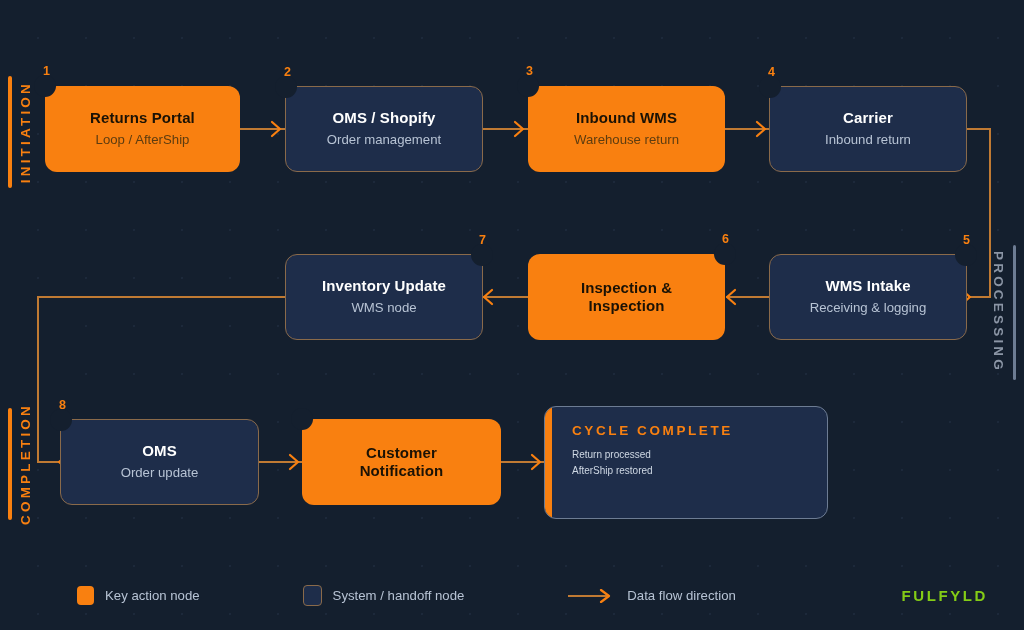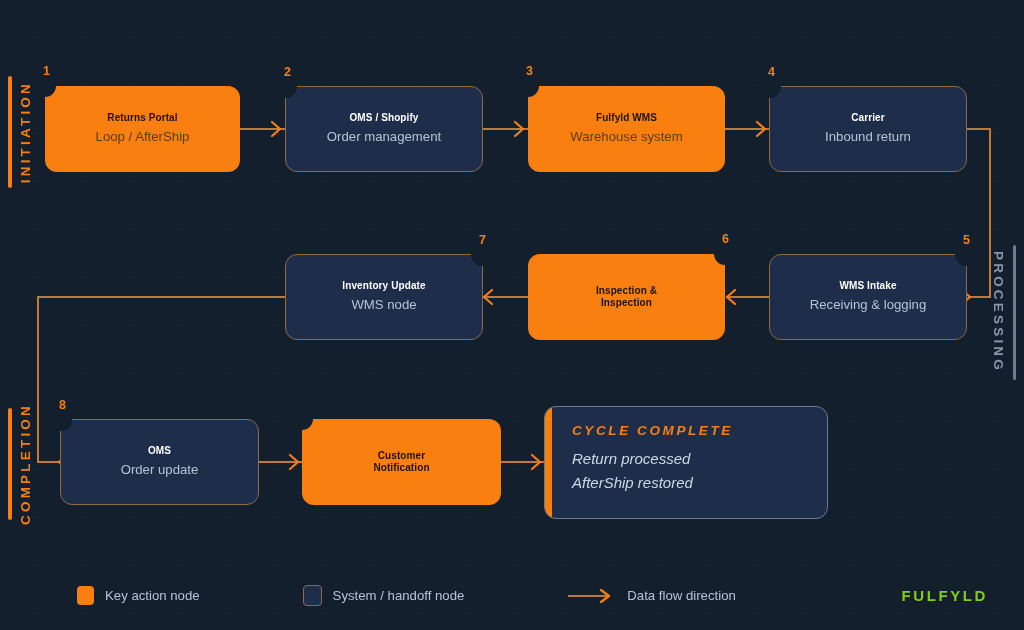--- a/index.html
+++ b/index.html
@@ -30,21 +30,21 @@
   .band.left .btxt{transform:rotate(180deg);}
   .band.left{flex-direction:row;}
   .band.right{flex-direction:row-reverse;}
 
   
   .node{
     position:absolute;box-sizing:border-box;
     display:flex;flex-direction:column;align-items:center;justify-content:center;
     border-radius:12px;text-align:center;
   }
-  .node .t{font-size:10px;font-weight:700;line-height:1.22;letter-spacing:.1px;}
+  .node .t{font-size:15px;font-weight:700;line-height:1.22;letter-spacing:.1px;}
   .node .s{font-size:13.2px;font-weight:400;line-height:1.25;margin-top:5px;}
   .node.key{background:#f98010;color:#1b1205;}
   .node.key .s{color:#5d3c10;}
   .node.sys{background:#1e2d4a;border:1.4px solid #8a6a4a;color:#ffffff;}
   .node.sys .s{color:#b7c3d4;}
 
   
   .notch{
     position:absolute;width:22px;height:22px;border-radius:50%;
     background:#141f2e;
@@ -58,26 +58,26 @@
   }
 
   
   .summary{
     position:absolute;box-sizing:border-box;
     background:#1e2d4a;border:1.4px solid #6d7c93;
     border-radius:12px;overflow:hidden;
     display:flex;
   }
   .summary .accent{width:7px;background:#f98010;flex:0 0 7px;}
-  .summary .body{padding:16px 0 14px 20px;font-style:italic;}
+  .summary .body{padding:16px 0 14px 20px;}
   .summary .hd{
     font-size:13.5px;font-weight:700;letter-spacing:2.6px;color:#f98010;
     margin-bottom:9px;
   }
-  .summary .li{font-size:15px;color:#cfd8e4;line-height:1.62;}
+  .summary .li{font-size:10px;color:#cfd8e4;line-height:1.62;}
 
   
   .legend{position:absolute;left:40px;bottom:24px;display:flex;align-items:center;}
   .lg{display:flex;align-items:center;margin-right:66px;padding-left:37px;}
   .sw{width:17px;height:19px;border-radius:4px;margin-right:11px;}
   .sw.key{background:#f98010;}
   .sw.sys{background:#1e2d4a;border:1.4px solid #8a6a4a;}
   .lgtxt{font-size:13.2px;color:#b7c3d4;}
   .lgarrow{margin-right:12px;display:block;}
   .wm{
@@ -149,22 +149,22 @@
   <div class="node sys" style="left:285px;top:86px;width:198px;height:86px;">
     <div class="notch tl"></div>
     <div class="num" style="left:-2px;top:-21px;">2</div>
     <div class="t">OMS / Shopify</div>
     <div class="s">Order management</div>
   </div>
 
   <div class="node key" style="left:528px;top:86px;width:197px;height:86px;">
     <div class="notch tl"></div>
     <div class="num" style="left:-2px;top:-21px;">3</div>
-    <div class="t">Fulfyld WMS</div>
-    <div class="s">Warehouse system</div>
+    <div class="t">Inbound WMS</div>
+    <div class="s">Warehouse return</div>
   </div>
 
   <div class="node sys" style="left:769px;top:86px;width:198px;height:86px;">
     <div class="notch tl"></div>
     <div class="num" style="left:-2px;top:-21px;">4</div>
     <div class="t">Carrier</div>
     <div class="s">Inbound return</div>
   </div>
 
   <div class="node sys" style="left:769px;top:254px;width:198px;height:86px;">

